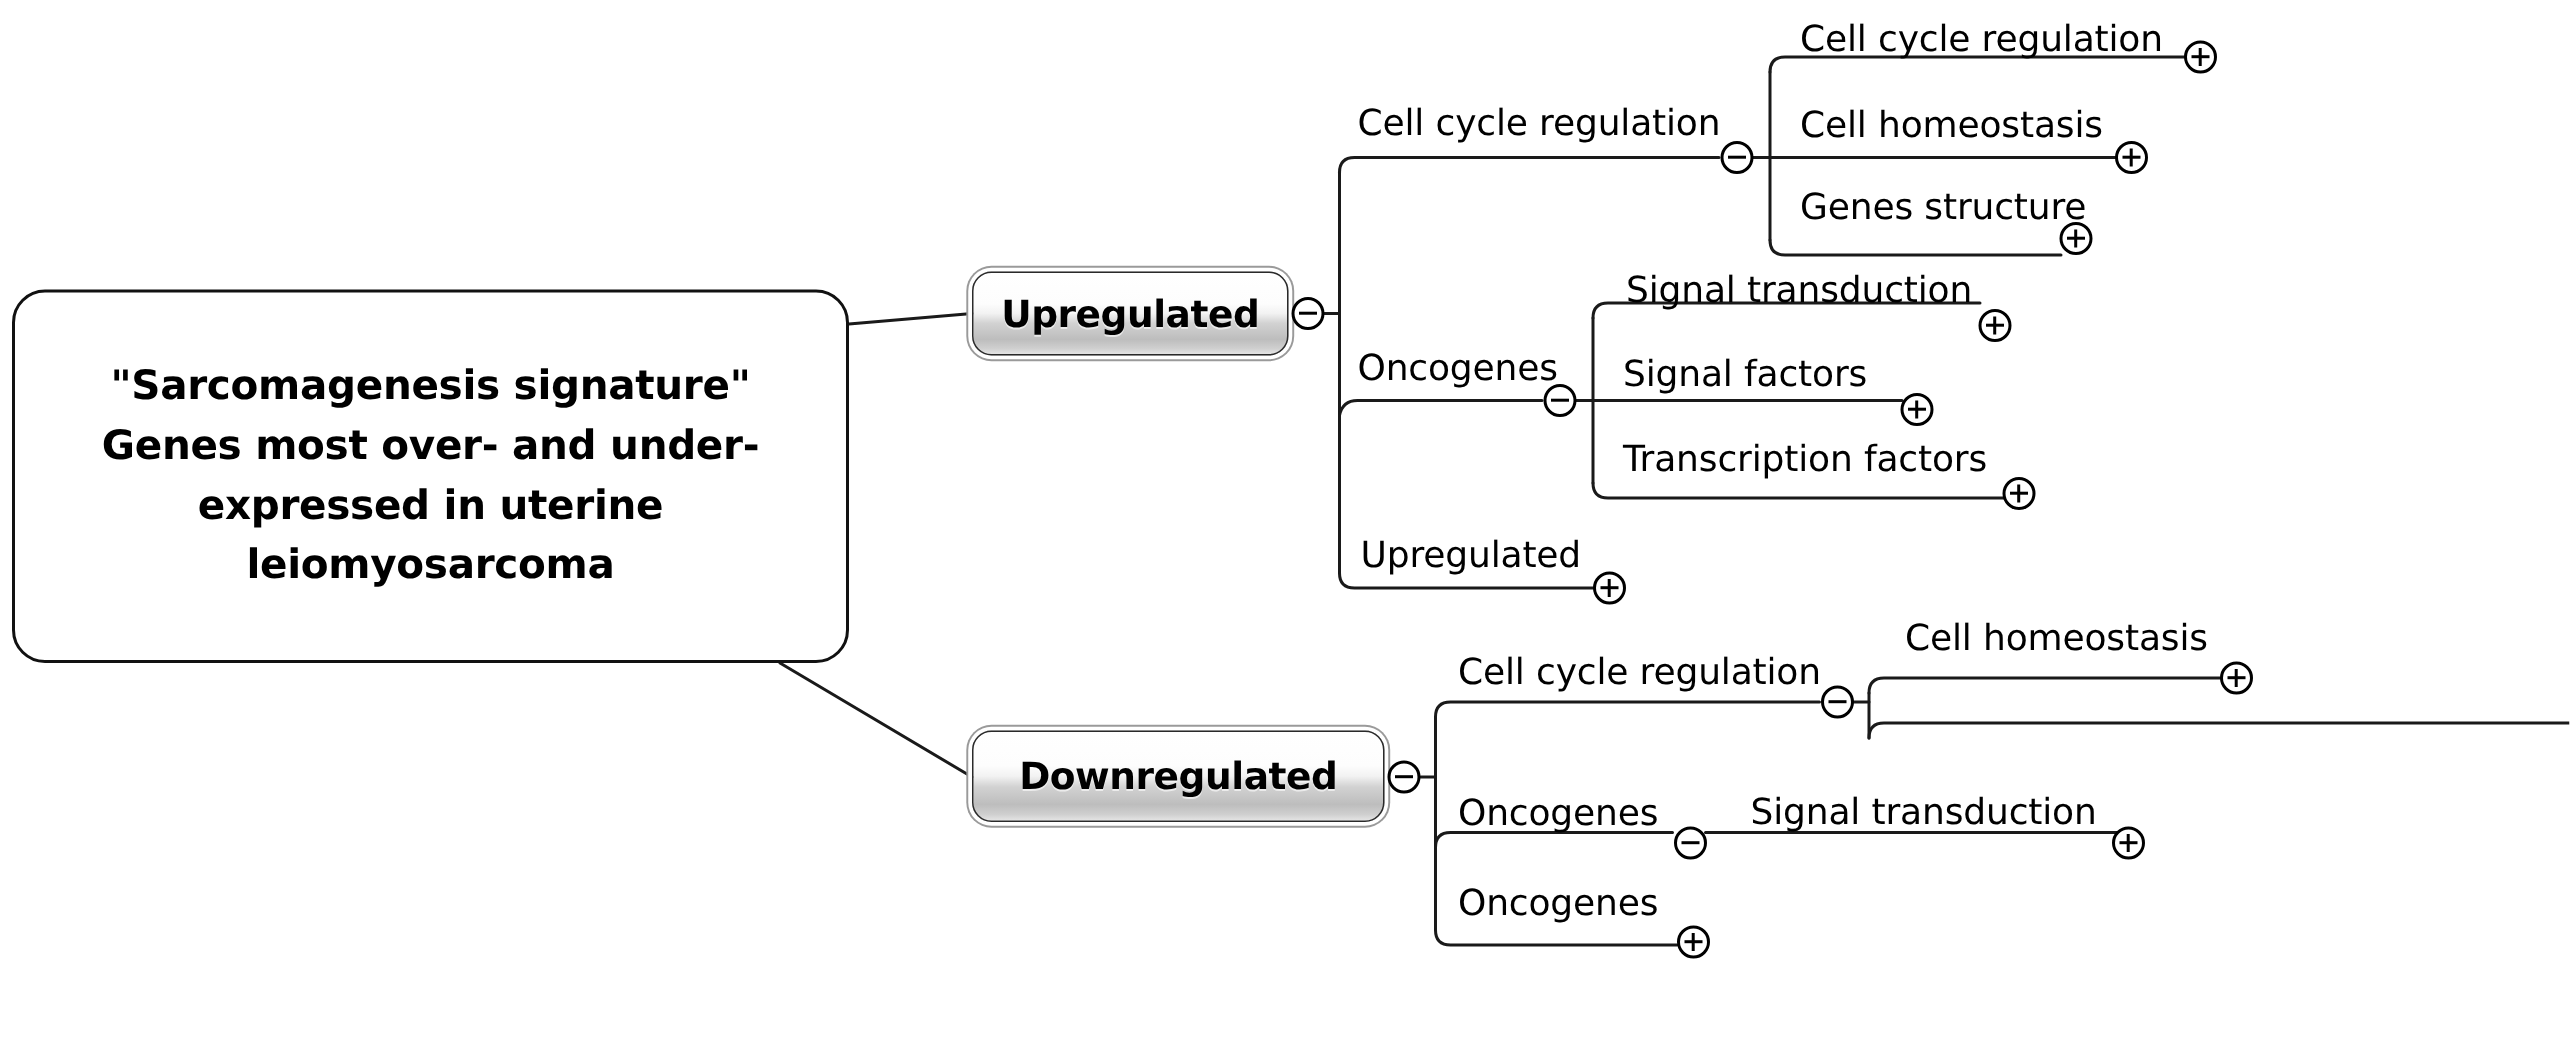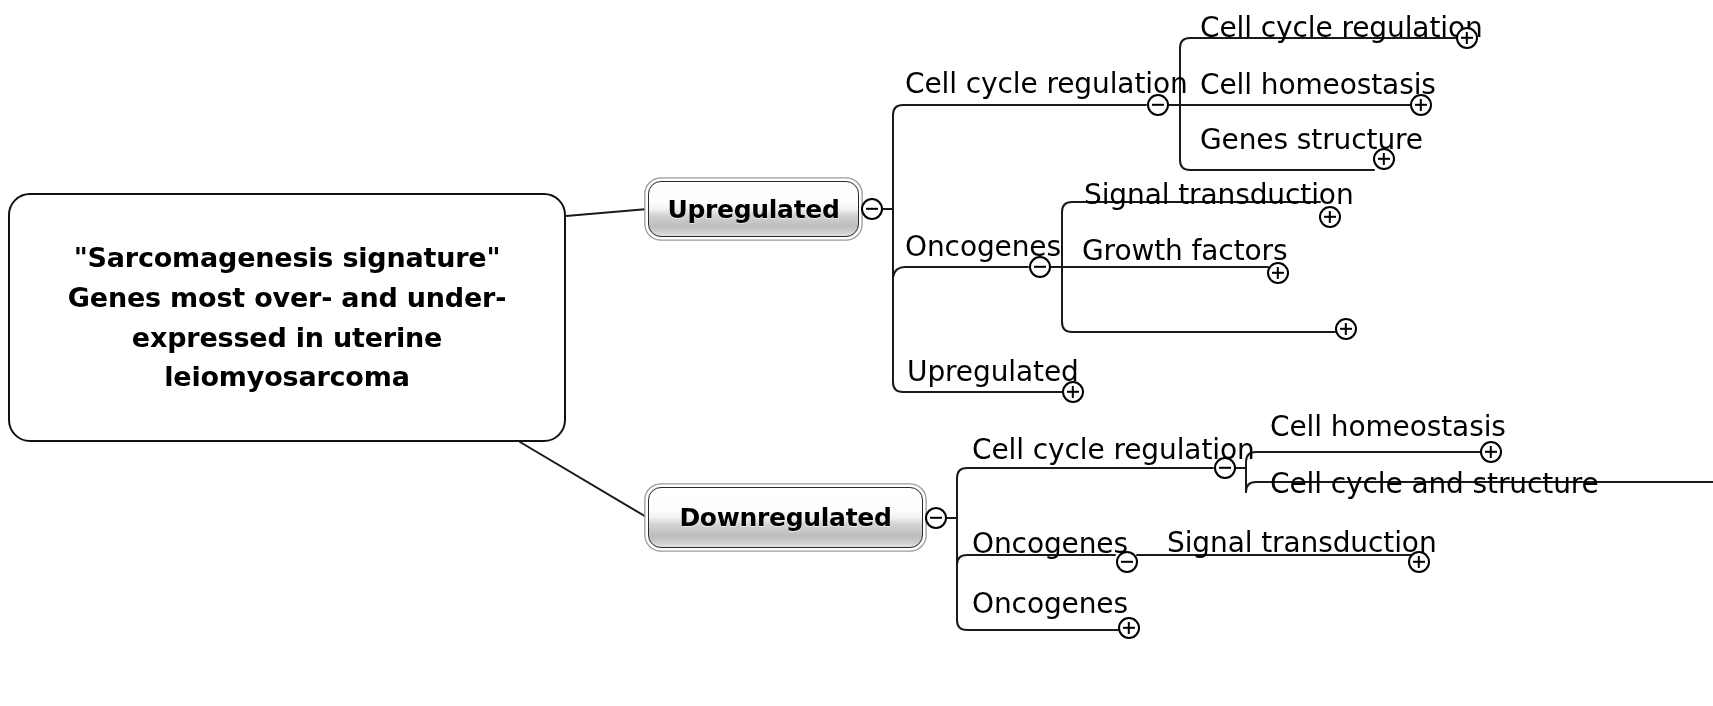--- a/index.html
+++ b/index.html
@@ -77,21 +77,21 @@
     color: #000000;
     letter-spacing: -0.3px;
     text-shadow: 0 1px 0 rgba(255,255,255,0.6);
   }
   #node-upregulated   { left: 648px; top: 181px; width: 211px; height: 56px; }
   #node-downregulated { left: 648px; top: 487px; width: 275px; height: 61px; }
 
   
   .branch-label {
     position: absolute;
-    font-size: 28px;
+    font-size: 24px;
     color: #000000;
     white-space: nowrap;
     letter-spacing: -0.1px;
     line-height: 1;
   }
 
   
   .toggle {
     position: absolute;
     width: 22px;
@@ -191,32 +191,32 @@
   <div class="branch-label" style="left:907px; top:358px;">Upregulated</div>
 
   <div class="branch-label" style="left:1200px; top:14px;">Cell cycle regulation</div>
 
   <div class="branch-label" style="left:1200px; top:71px;">Cell homeostasis</div>
 
   <div class="branch-label" style="left:1200px; top:126px;">Genes structure</div>
 
   <div class="branch-label" style="left:1084px; top:181px;">Signal transduction</div>
 
-  <div class="branch-label" style="left:1082px; top:237px;">Growth factors</div>
-
+  <div class="branch-label" style="left:1082px; top:237px;">Signal factors</div>
+
+  <div class="branch-label" style="left:1082px; top:294px;">Transcription factors</div>
 
   <div class="branch-label" style="left:972px; top:436px;">Cell cycle regulation</div>
 
   <div class="branch-label" style="left:972px; top:530px;">Oncogenes</div>
 
   <div class="branch-label" style="left:972px; top:590px;">Oncogenes</div>
 
   <div class="branch-label" style="left:1270px; top:413px;">Cell homeostasis</div>
 
-  <div class="branch-label" style="left:1270px; top:470px;">Cell cycle and structure</div>
 
   <div class="branch-label" style="left:1167px; top:529px;">Signal transduction</div>
 
   <div class="toggle minus" style="left:861px; top:198px;"></div>
   <div class="toggle minus" style="left:1147px; top:94px;"></div>
   <div class="toggle minus" style="left:1029px; top:256px;"></div>
   <div class="toggle plus" style="left:1062px; top:381px;"></div>
 
   <div class="toggle plus" style="left:1456px; top:27px;"></div>
   <div class="toggle plus" style="left:1410px; top:94px;"></div>

